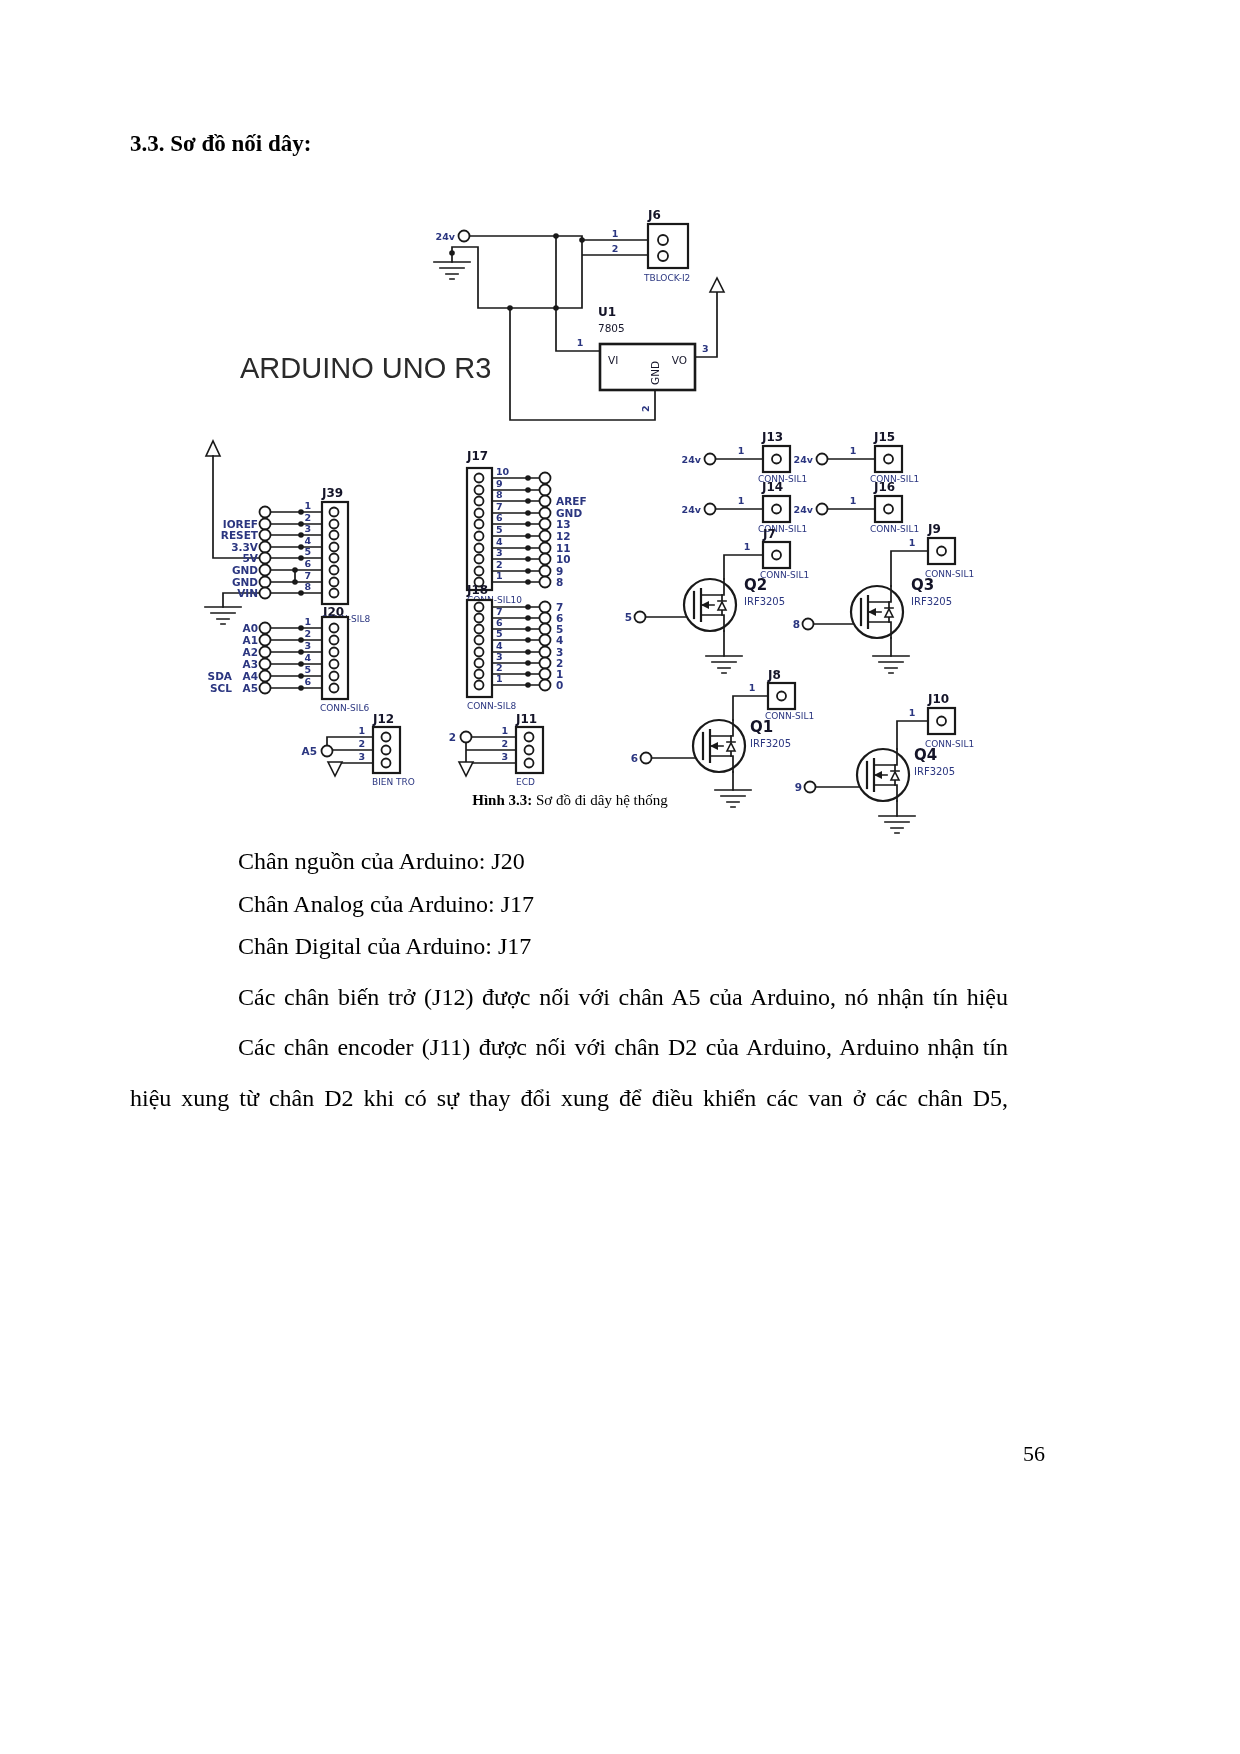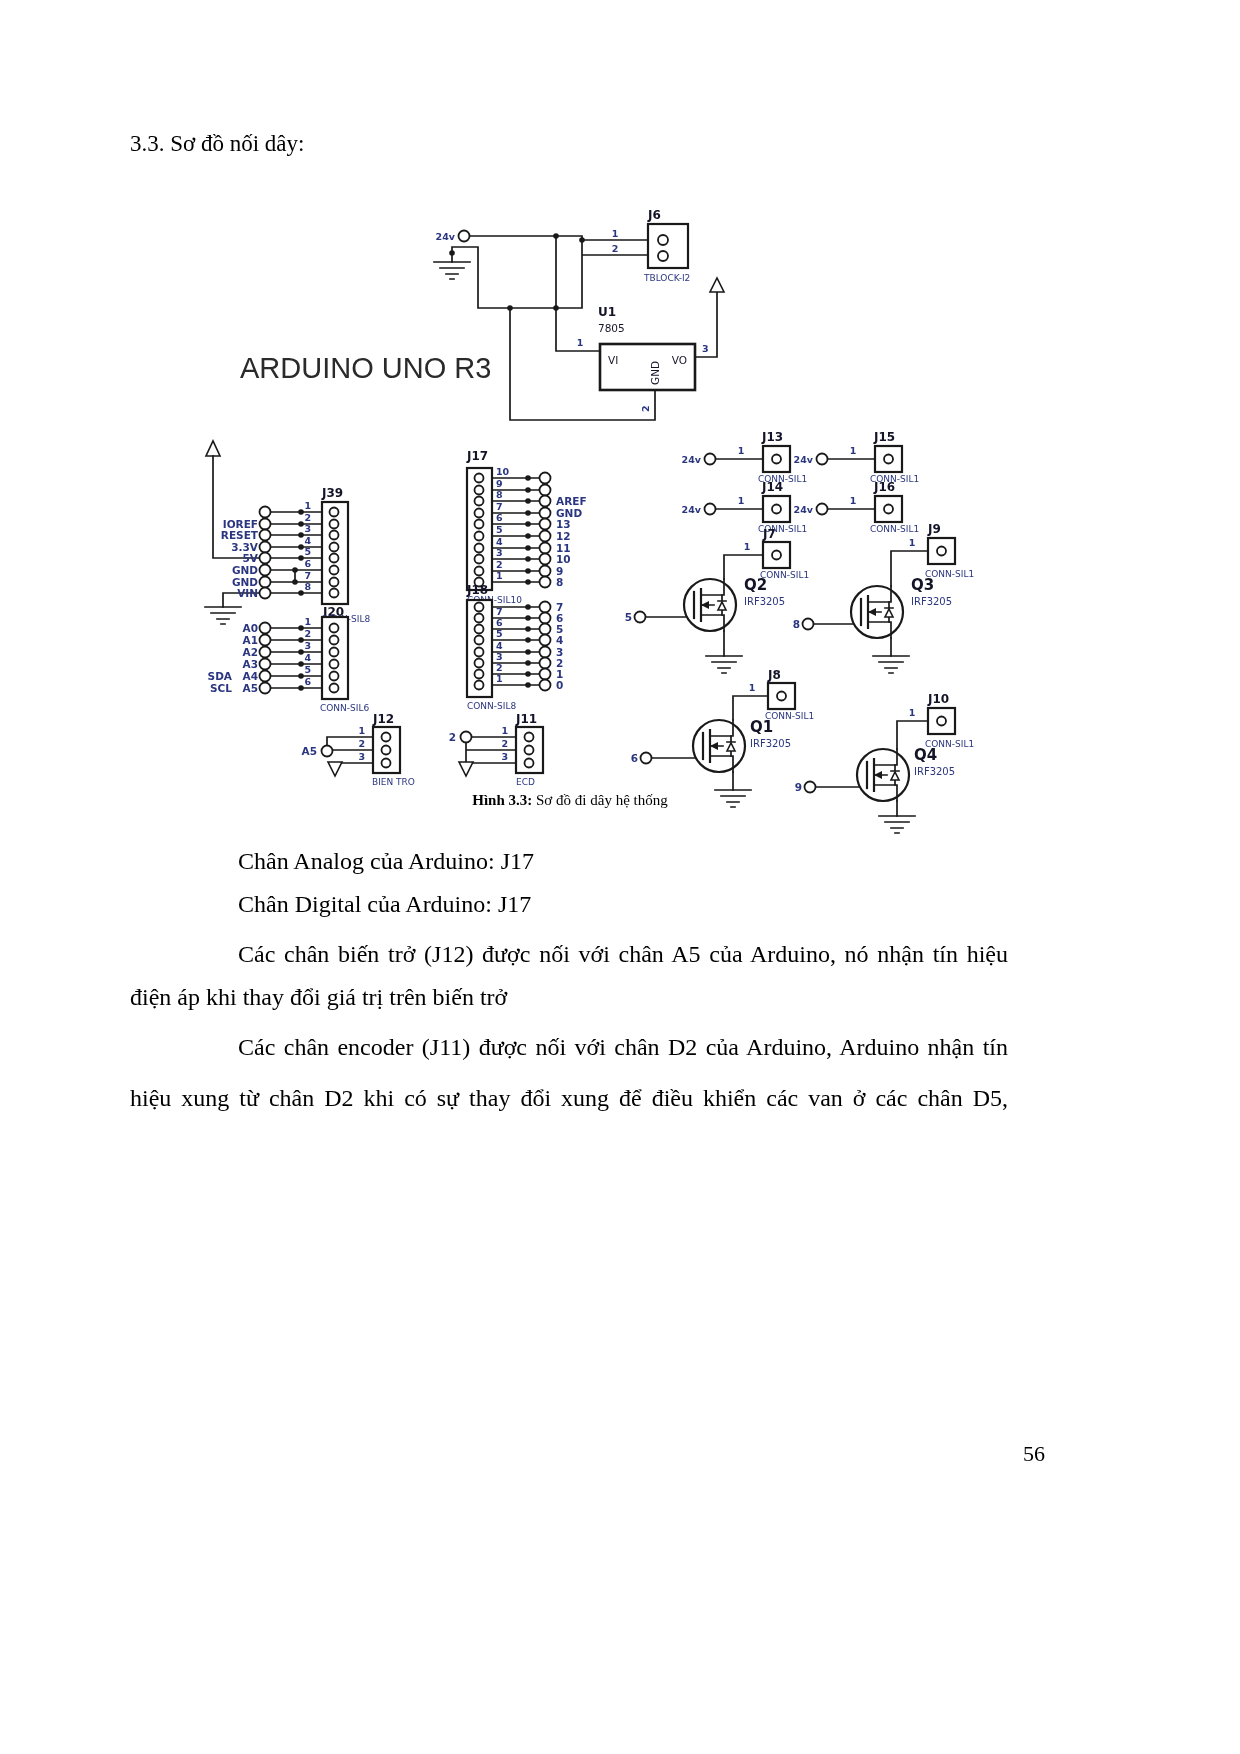--- a/index.html
+++ b/index.html
@@ -1,18 +1,18 @@
 <!DOCTYPE html>
 <html><head>
 <meta charset="utf-8">
 <style>
   html,body{margin:0;padding:0;background:#e8e8e8;}
   .page{position:relative;width:1240px;height:1754px;background:#ffffff;margin:0 auto;
         font-family:"Liberation Serif",serif;color:#000;overflow:hidden;}
-  .heading{position:absolute;left:130px;top:131px;font-size:23px;font-weight:normal;}
+  .heading{position:absolute;left:130px;top:131px;font-size:23px;font-weight:bold;}
   .schematic{position:absolute;left:170px;top:205px;width:810px;height:645px;}
   .caption{position:absolute;left:0;top:792px;width:1140px;text-align:center;font-size:15px;}
   .caption b{font-weight:bold;}
   .bodytext{position:absolute;left:130px;top:840px;width:878px;font-size:24px;}
   .bl{line-height:42.5px;height:42.5px;white-space:normal;}
   .indent{padding-left:108px;}
   .just{text-align:justify;text-align-last:justify;margin-top:8px;}
   .pagenum{position:absolute;left:1023px;top:1441px;font-size:22px;}
 
   
@@ -407,23 +407,23 @@
       <text class="tlab" x="456" y="741" text-anchor="end">2</text>
       <text class="tcon" x="516" y="785">ECD</text>
     </g>
   </svg>
 
   <div class="caption">
     <b>Hình 3.3:</b><span> Sơ đồ đi dây hệ thống</span>
   </div>
 
   <div class="bodytext">
+    <div class="bl indent">Chân nguồn của Arduino: J20</div>
     <div class="bl indent">Chân Analog của Arduino: J17</div>
     <div class="bl indent">Chân Digital của Arduino: J17</div>
     <div class="bl indent just">Các chân biến trở (J12) được nối với chân A5 của Arduino, nó nhận tín hiệu</div>
-    <div class="bl">điện áp khi thay đổi giá trị trên biến trở</div>
     <div class="bl indent just">Các chân encoder (J11) được nối với chân D2 của Arduino, Arduino nhận tín</div>
     <div class="bl just">hiệu xung từ chân D2 khi có sự thay đổi xung để điều khiển các van ở các chân D5,</div>
   </div>
 
   <div class="pagenum">56</div>
 
 </div>
 
 </body></html>

